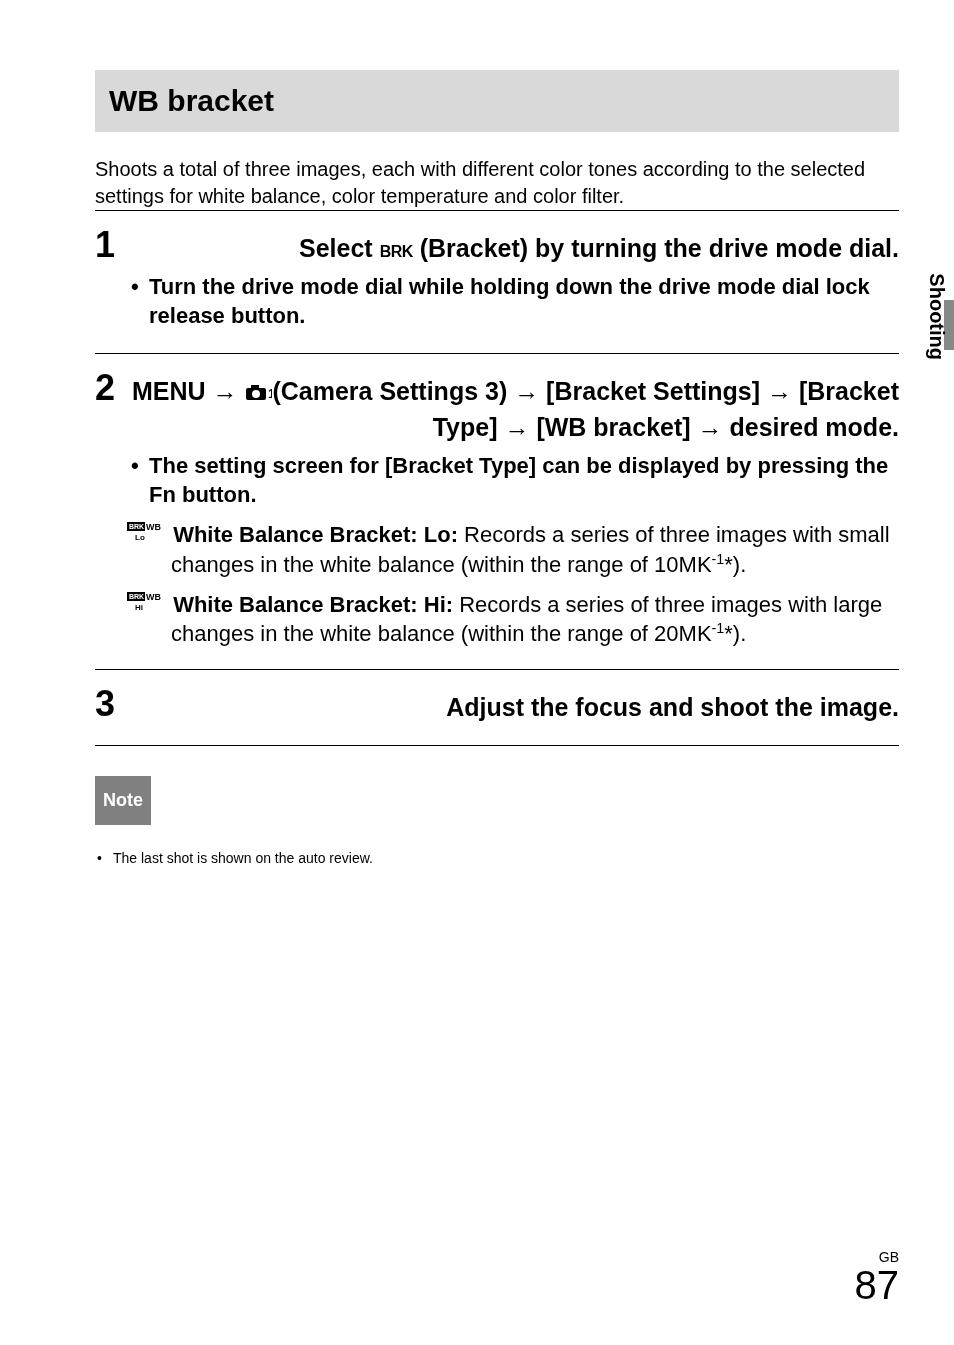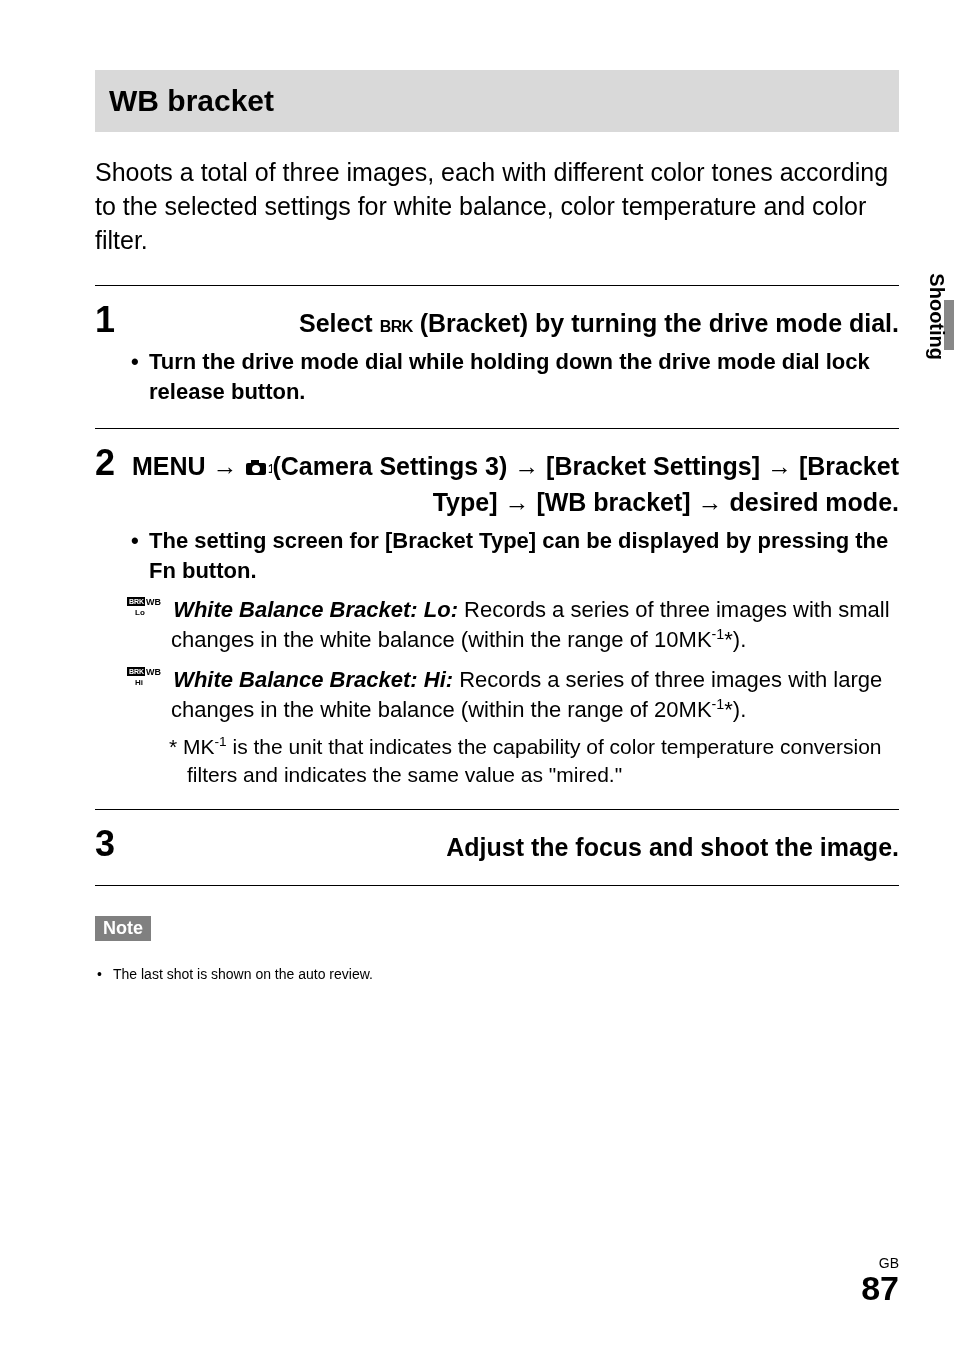--- a/index.html
+++ b/index.html
@@ -15,23 +15,22 @@
     .section-header {
       background: #d9d9d9;
       padding: 14px 14px;
       margin-bottom: 24px;
     }
     .section-header h2 {
       font-size: 30px;
       font-weight: bold;
     }
     .intro {
-      font-size: 25px;
-      line-height: 1.35;
-      margin-bottom: 28px;
+      font-size: 20px;
+      line-height: 1.35;
     }
     .step-block {
       border-top: 1px solid #000;
       padding: 14px 0 20px 0;
     }
     .step-block.last { border-bottom: 1px solid #000; }
     .step-row {
       display: flex;
       align-items: baseline;
     }
@@ -68,35 +67,35 @@
       top: 0;
     }
     .option {
       font-size: 22px;
       line-height: 1.35;
       margin-top: 10px;
       padding-left: 44px;
       text-indent: -44px;
     }
     .option .icon-box { display:inline-block; width:40px; text-indent:0; vertical-align: top; }
-    .option .opt-label { font-weight: bold; font-style: italic; }
+    .option .opt-label { font-weight: bold; }
     .footnote {
       font-size: 21px;
       line-height: 1.35;
       margin-top: 8px;
       padding-left: 60px;
       text-indent: -18px;
     }
     .note-label {
       display: inline-block;
       background: #808080;
       color: #fff;
       font-size: 18px;
       font-weight: bold;
-      padding: 2px 8px;
+      padding: 14px 8px;
       margin-top: 30px;
     }
     .note-list {
       list-style: none;
       margin-top: 8px;
     }
     .note-list li {
       font-size: 14px;
       line-height: 1.35;
       padding-left: 18px;
@@ -131,21 +130,21 @@
       font-weight: bold;
       white-space: nowrap;
     }
     .page-footer {
       position: absolute;
       right: 55px;
       bottom: 40px;
       text-align: right;
     }
     .page-footer .gb { font-size: 14px; display:block; }
-    .page-footer .num { font-size: 34px; font-weight: bold; line-height:1; }
+    .page-footer .num { font-size: 40px; font-weight: normal; line-height:1; }
     sup { font-size: 0.65em; vertical-align: super; }
     .brk-icon { font-family: Arial; font-weight:bold; font-size:16px; letter-spacing:-0.5px; }
   </style>
 </head>
 <body>
 
 
 
 <div class="section-header">
   <h2>WB bracket</h2>
@@ -205,23 +204,20 @@
           <svg width="38" height="20" viewBox="0 0 38 20">
               <rect x="0" y="0" width="18" height="9" fill="#000"></rect>
               <text x="2" y="7" font-size="7" fill="#fff" font-weight="bold">BRK</text>
               <text x="19" y="8" font-size="9" font-weight="bold">WB</text>
               <text x="8" y="18" font-size="8" font-weight="bold">Hi</text>
             </svg>
         </span>
         <span class="opt-label">White Balance Bracket: Hi:</span><span> Records a series of three images with large changes in the white balance (within the range of 20MK</span><sup>-1</sup><span>*).</span>
       </div>
 
-      <div class="footnote">
-        <span>*</span><span> MK</span><sup>-1</sup><span> is the unit that indicates the capability of color temperature conversion filters and indicates the same value as "mired."</span>
-      </div>
     </div>
   </div>
 </div>
 
 
 <div class="step-block last">
   <div class="step-row">
     <div class="step-num">3</div>
     <div class="step-body">
       <div class="step-title">Adjust the focus and shoot the image.</div>

